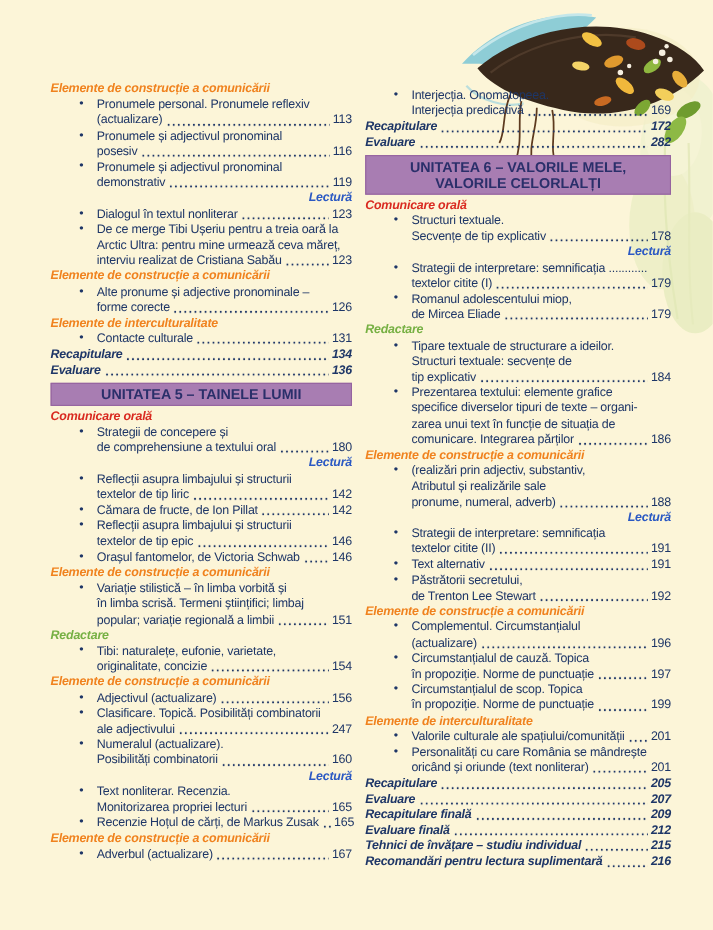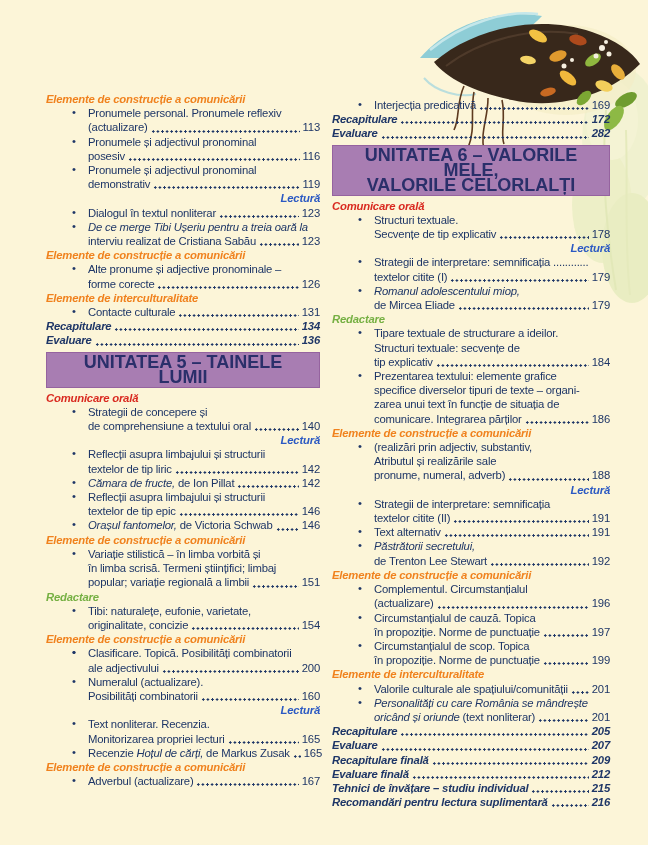--- a/index.html
+++ b/index.html
@@ -4,52 +4,52 @@
 <style>
   html,body{margin:0;padding:0;}
   body{
     width:648px;height:845px;position:relative;overflow:hidden;
     background:#fcf5d8;
     font-family:"Liberation Sans",sans-serif;
     color:#1e3667;
   }
   .col{
     position:absolute;
-    font-size:11.3px;line-height:14.2px;letter-spacing:-0.2px;margin-top:18px;
+    font-size:11.3px;line-height:14.2px;letter-spacing:-0.2px;
   }
   #col-left{left:46px;top:74px;width:274px;}
   #col-right{left:332px;top:80px;width:278px;}
 
   .section{font-weight:bold;font-style:italic;white-space:nowrap;}
   .sec-orange{color:#f0821e;}
   .sec-blue{color:#2b59c3;text-align:right;}
   .sec-red{color:#d92a20;}
   .sec-green{color:#76b043;}
 
   .entry{position:relative;padding-left:42px;}
   .bullet{position:absolute;left:26px;top:-1px;color:#1e3667;}
   .line{white-space:nowrap;}
   .lastline{display:flex;align-items:flex-end;}
   .lastline .txt{white-space:nowrap;flex:0 0 auto;}
-  .i{font-style:italic;}
+  .i{}
 
   .dots{
     flex:1 1 auto;min-width:8px;height:3px;
     margin:0 3px 2px 3px;align-self:flex-end;
     background-image:radial-gradient(circle,#1e3667 1.02px,rgba(0,0,0,0) 1.22px);
     background-size:4.6px 3px;background-repeat:repeat-x;background-position:0 100%;
   }
   .page{white-space:nowrap;flex:0 0 auto;}
 
   .meta{display:flex;align-items:flex-start;font-weight:bold;font-style:italic;}
 
   .unit{
     background:#a87db2;border:1px solid #95639f;color:#2a2f6a;
     font-weight:bold;text-align:center;
-    font-size:18px;line-height:15px;letter-spacing:0;
+    font-size:13px;line-height:15px;letter-spacing:0;
     padding:2px 15px;margin:4px 0 3px 0;
   }
 
   #deco{position:absolute;top:0;right:0;pointer-events:none;}
 </style>
 </head>
 <body>
 
 <svg id="deco" width="232" height="312" viewBox="0 0 232 312" xmlns="http://www.w3.org/2000/svg">
 
@@ -137,20 +137,21 @@
       <span class="bullet">•</span>
       <div class="lastline">
         <span class="txt"><span>Dialogul în textul nonliterar</span></span>
         <span class="dots"></span>
         <span class="page">123</span>
       </div>
     </div>
     <div class="entry">
       <span class="bullet">•</span>
       <div class="line"><span class="i">De ce merge Tibi Ușeriu pentru a treia oară la</span></div>
+      <div class="line"><span class="i">Arctic Ultra: pentru mine urmează ceva măreț,</span></div>
       <div class="lastline">
         <span class="txt"><span>interviu realizat de Cristiana Sabău </span></span>
         <span class="dots"></span>
         <span class="page">123</span>
       </div>
     </div>
     <div class="section sec-orange">Elemente de construcție a comunicării</div>
     <div class="entry">
       <span class="bullet">•</span>
       <div class="line"><span>Alte pronume și adjective pronominale –</span></div>
@@ -182,21 +183,21 @@
     <div class="unit">
       <div>UNITATEA 5 – TAINELE LUMII</div>
     </div>
     <div class="section sec-red">Comunicare orală</div>
     <div class="entry">
       <span class="bullet">•</span>
       <div class="line"><span>Strategii de concepere și</span></div>
       <div class="lastline">
         <span class="txt"><span>de comprehensiune a textului oral</span></span>
         <span class="dots"></span>
-        <span class="page">140</span>
+        <span class="page">180</span>
       </div>
     </div>
     <div class="section sec-blue">Lectură</div>
     <div class="entry">
       <span class="bullet">•</span>
       <div class="line"><span>Reflecții asupra limbajului și structurii</span></div>
       <div class="lastline">
         <span class="txt"><span>textelor de tip liric </span></span>
         <span class="dots"></span>
         <span class="page">142</span>
@@ -244,28 +245,33 @@
       <div class="line"><span>Tibi: naturalețe, eufonie, varietate,</span></div>
       <div class="lastline">
         <span class="txt"><span>originalitate, concizie</span></span>
         <span class="dots"></span>
         <span class="page">154</span>
       </div>
     </div>
     <div class="section sec-orange">Elemente de construcție a comunicării</div>
     <div class="entry">
       <span class="bullet">•</span>
+      <div class="lastline">
+        <span class="txt"><span>Adjectivul (actualizare) </span></span>
+        <span class="dots"></span>
+        <span class="page">156</span>
+      </div>
     </div>
     <div class="entry">
       <span class="bullet">•</span>
       <div class="line"><span>Clasificare. Topică. Posibilități combinatorii</span></div>
       <div class="lastline">
         <span class="txt"><span>ale adjectivului </span></span>
         <span class="dots"></span>
-        <span class="page">200</span>
+        <span class="page">247</span>
       </div>
     </div>
     <div class="entry">
       <span class="bullet">•</span>
       <div class="line"><span>Numeralul (actualizare).</span></div>
       <div class="lastline">
         <span class="txt"><span>Posibilități combinatorii</span></span>
         <span class="dots"></span>
         <span class="page">160</span>
       </div>
@@ -294,20 +300,21 @@
       <div class="lastline">
         <span class="txt"><span>Adverbul (actualizare) </span></span>
         <span class="dots"></span>
         <span class="page">167</span>
       </div>
     </div>
   </div>
 <div id="col-right" class="col">
     <div class="entry">
       <span class="bullet">•</span>
+      <div class="line"><span>Interjecția. Onomatopeea.</span></div>
       <div class="lastline">
         <span class="txt"><span>Interjecția predicativă</span></span>
         <span class="dots"></span>
         <span class="page">169</span>
       </div>
     </div>
     <div class="meta">
       <span class="txt">Recapitulare</span>
       <span class="dots"></span>
       <span class="page">172</span>

